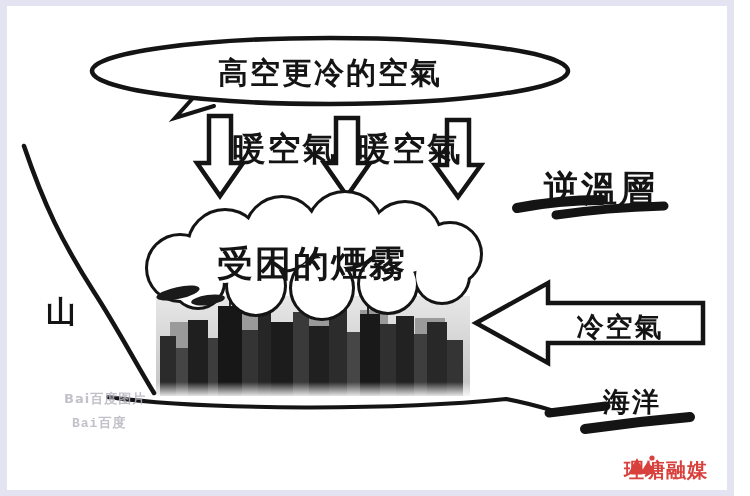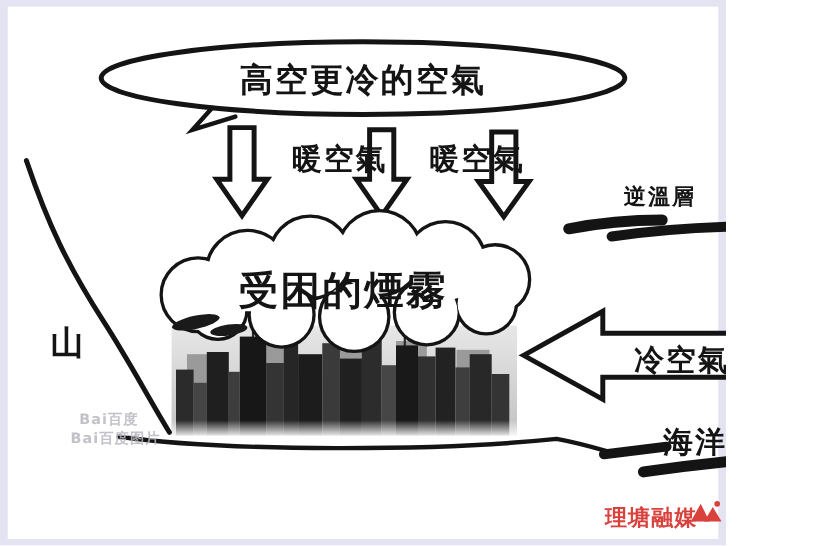--- a/index.html
+++ b/index.html
@@ -1,33 +1,33 @@
 <!DOCTYPE html>
 <html><head>
 <meta charset="utf-8">
 <style>
   html,body{margin:0;padding:0;}
   body{font-family:"DejaVu Sans","Liberation Sans",sans-serif;}
   .frame{
-    position:relative;width:660px;height:496px;overflow:hidden;
+    position:relative;width:734px;height:496px;overflow:hidden;
     background:#e3e3f1;
   }
   .paper{
     position:absolute;left:7px;top:6px;right:7px;bottom:6px;
     background:#ffffff;
   }
   .layer{position:absolute;left:0;top:0;width:750px;height:496px;}
   .label{
     position:absolute;color:#141414;font-weight:700;white-space:nowrap;
     letter-spacing:2px;
   }
   .center{transform:translateX(-50%);}
   .bubble-label{font-size:30px;}
-  .warm-label{font-size:27px;padding-left:48px;}
-  .inv-label{font-size:20px;}
+  .warm-label{font-size:33px;}
+  .inv-label{font-size:36px;}
   .smog-label{font-size:36px;}
   .mtn-label{font-size:30px;}
   .cold-label{font-size:27px;}
   .ocean-label{font-size:27px;}
   .watermark{
     position:absolute;color:#b7b7c0;font-size:13px;font-weight:700;
     letter-spacing:1px;white-space:nowrap;opacity:.85;
   }
   .logo{
     position:absolute;right:26px;bottom:12px;display:flex;align-items:center;
@@ -166,19 +166,19 @@
   <div class="label inv-label center" style="left:600px;top:165px;">逆溫層</div>
 
   <div class="label smog-label center" style="left:312px;top:240px;">受困的煙霧</div>
 
   <div class="label mtn-label" style="left:46px;top:292px;">山</div>
 
   <div class="label ocean-label center" style="left:632px;top:384px;">海洋</div>
 
   <div class="label cold-label center" style="left:620px;top:309px;">冷空氣</div>
 
-  <div class="watermark" style="left:72px;top:372px;">Bai百度</div>
+  <div class="watermark" style="left:72px;top:414px;font-family:Liberation Mono, monospace;">Bai百度</div>
   <div class="watermark" style="left:64px;top:390px;">Bai百度图片</div>
 
   <div class="logo">
     <span>理塘融媒</span>
   </div>
 </div>
 
 </body></html>

